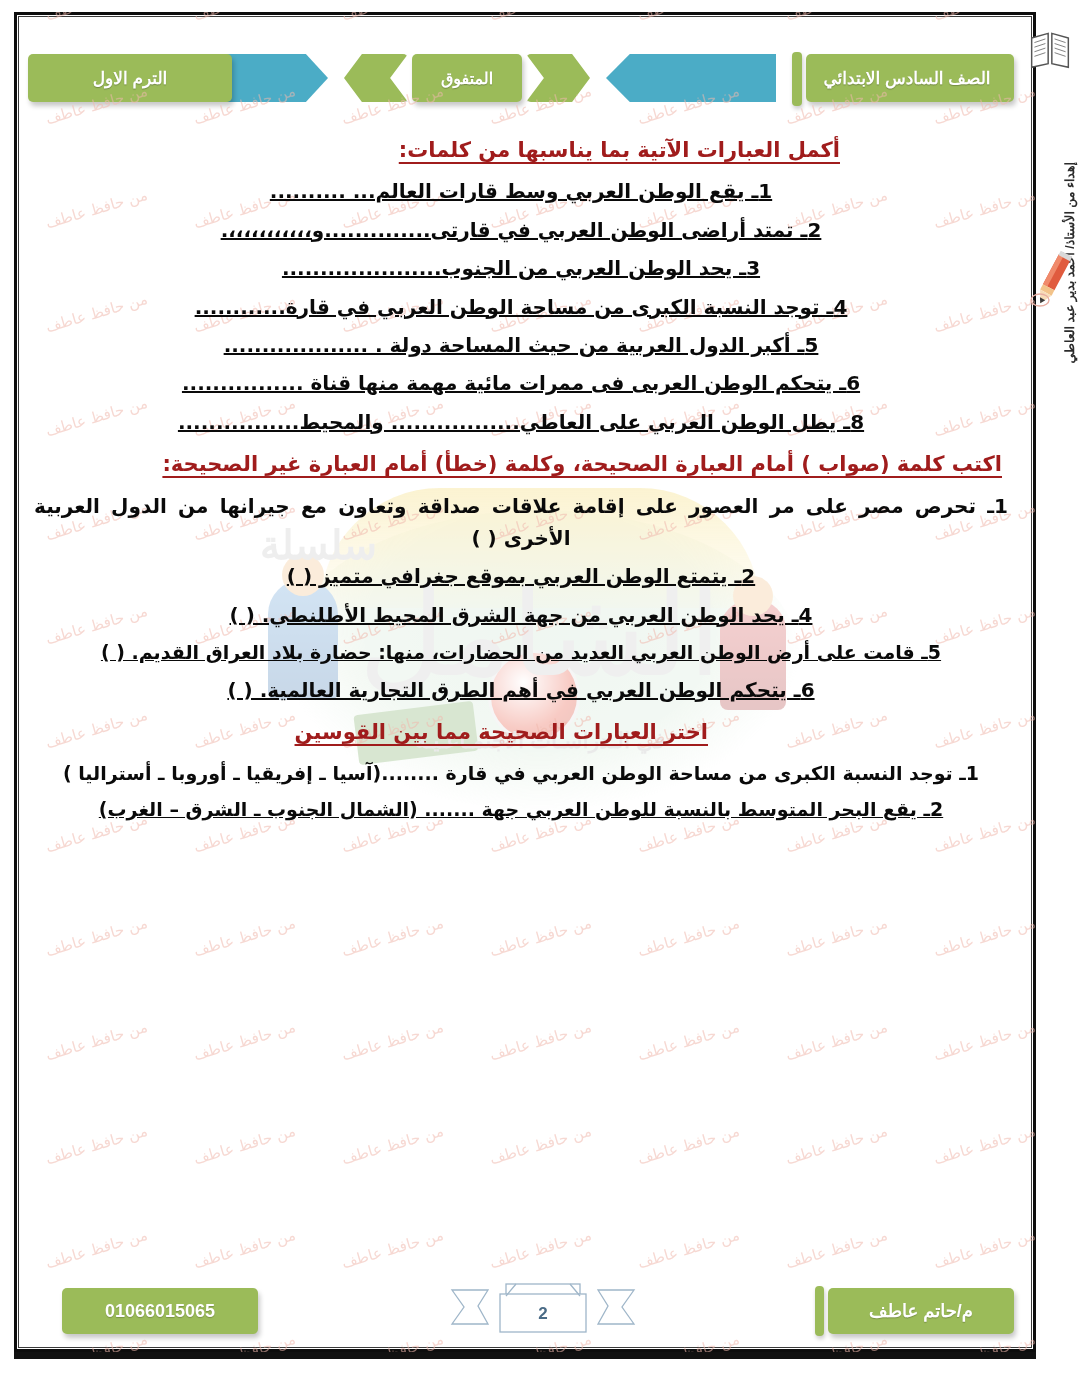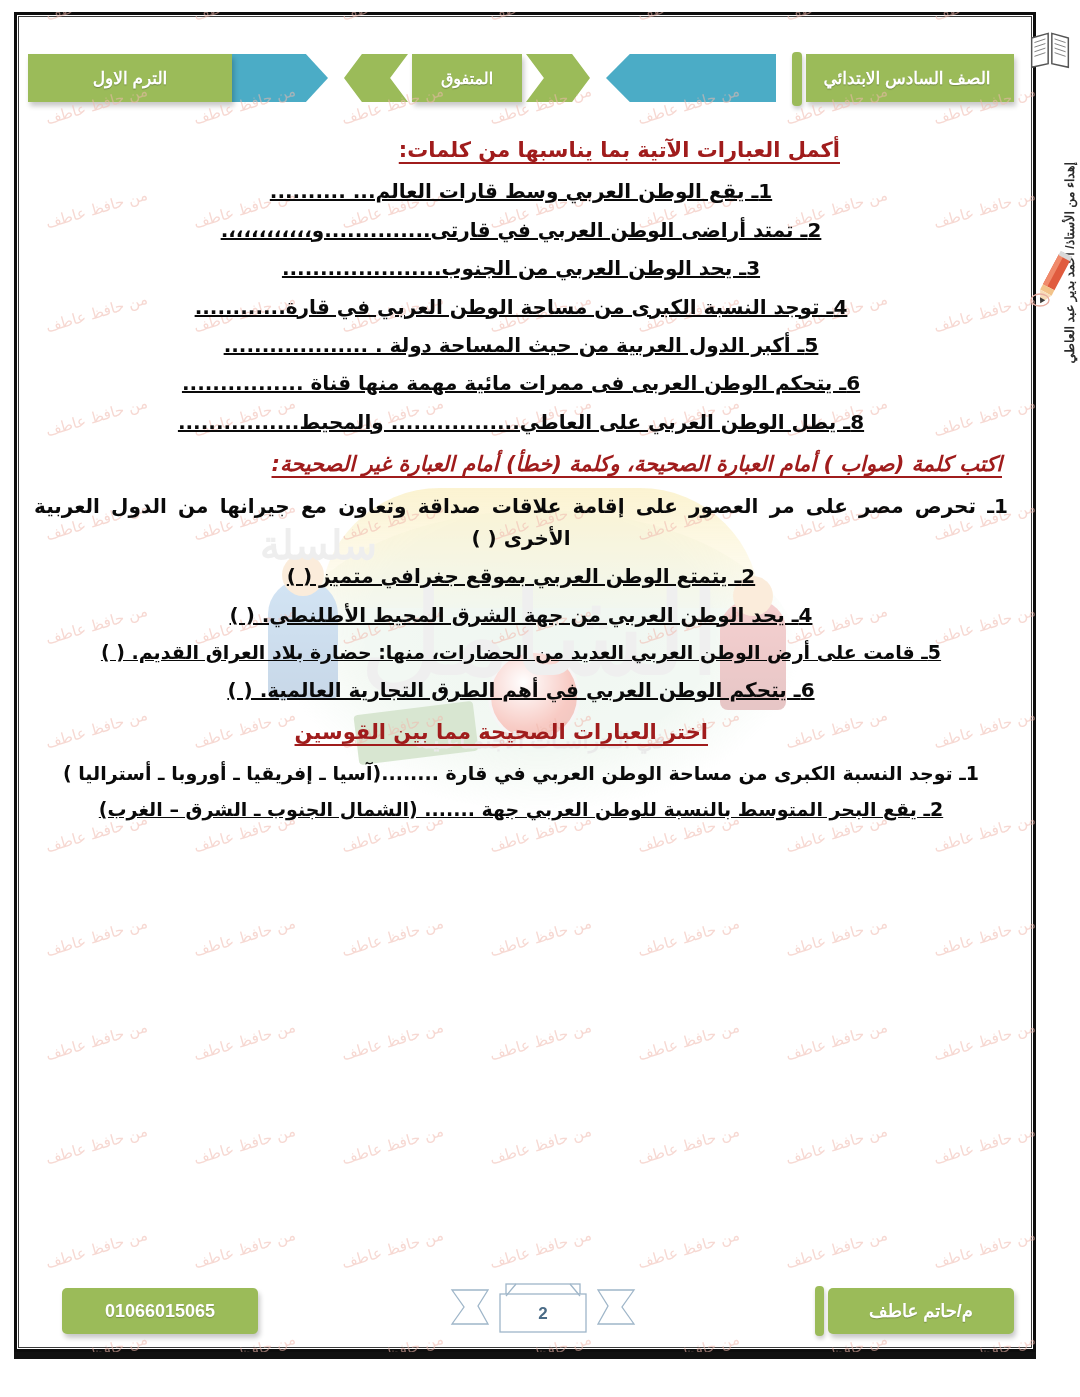--- a/index.html
+++ b/index.html
@@ -95,21 +95,21 @@
     position: absolute;
     left: 28px;
     top: 46px;
     width: 986px;
     height: 72px;
   }
   .tag {
     position: absolute;
     top: 8px;
     height: 48px;
-    border-radius: 0;
+    border-radius: 5px;
     color: #ffffff;
     font-size: 17px;
     font-weight: bold;
     display: flex;
     align-items: center;
     justify-content: center;
     box-shadow: 2px 4px 5px rgba(0,0,0,0.22);
     text-shadow: 0 1px 1px rgba(0,0,0,0.25);
     box-sizing: border-box;
   }
@@ -353,21 +353,21 @@
     font-size: 21px;
     font-weight: bold;
     color: #a01c1c;
     text-decoration: underline;
     text-underline-offset: 5px;
     text-align: right;
     margin: 12px 0 10px 0;
     line-height: 1.4;
   }
   .sec-head.indent-1 { padding-right: 168px; }
-  .sec-head.indent-2 { padding-right: 6px; font-style: italic; }
+  .sec-head.indent-2 { padding-right: 6px; }
   .sec-head.indent-3 { padding-right: 300px; }
 
   .q {
     font-size: 20px;
     font-weight: bold;
     color: #0a0a0a;
     line-height: 1.62;
     margin: 0 0 6px 0;
     text-align: right;
   }

